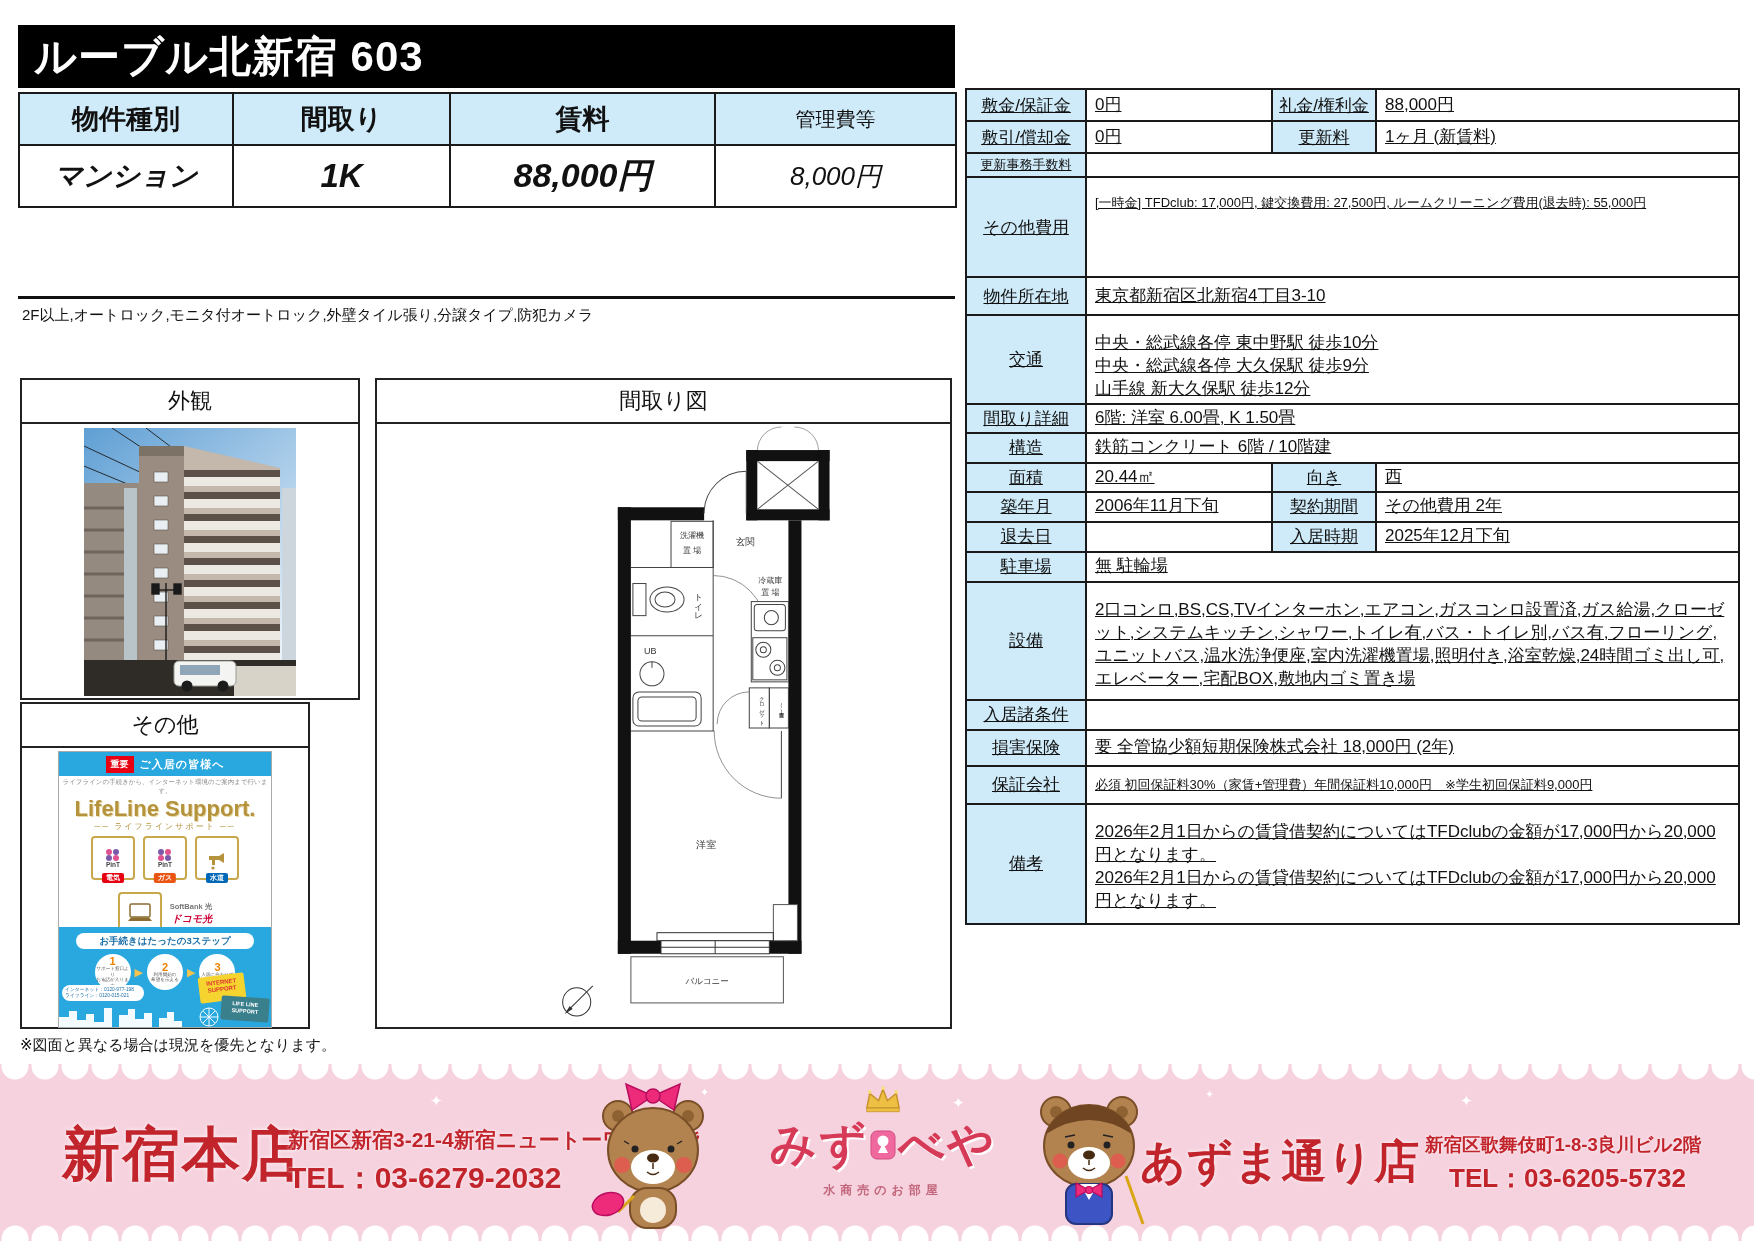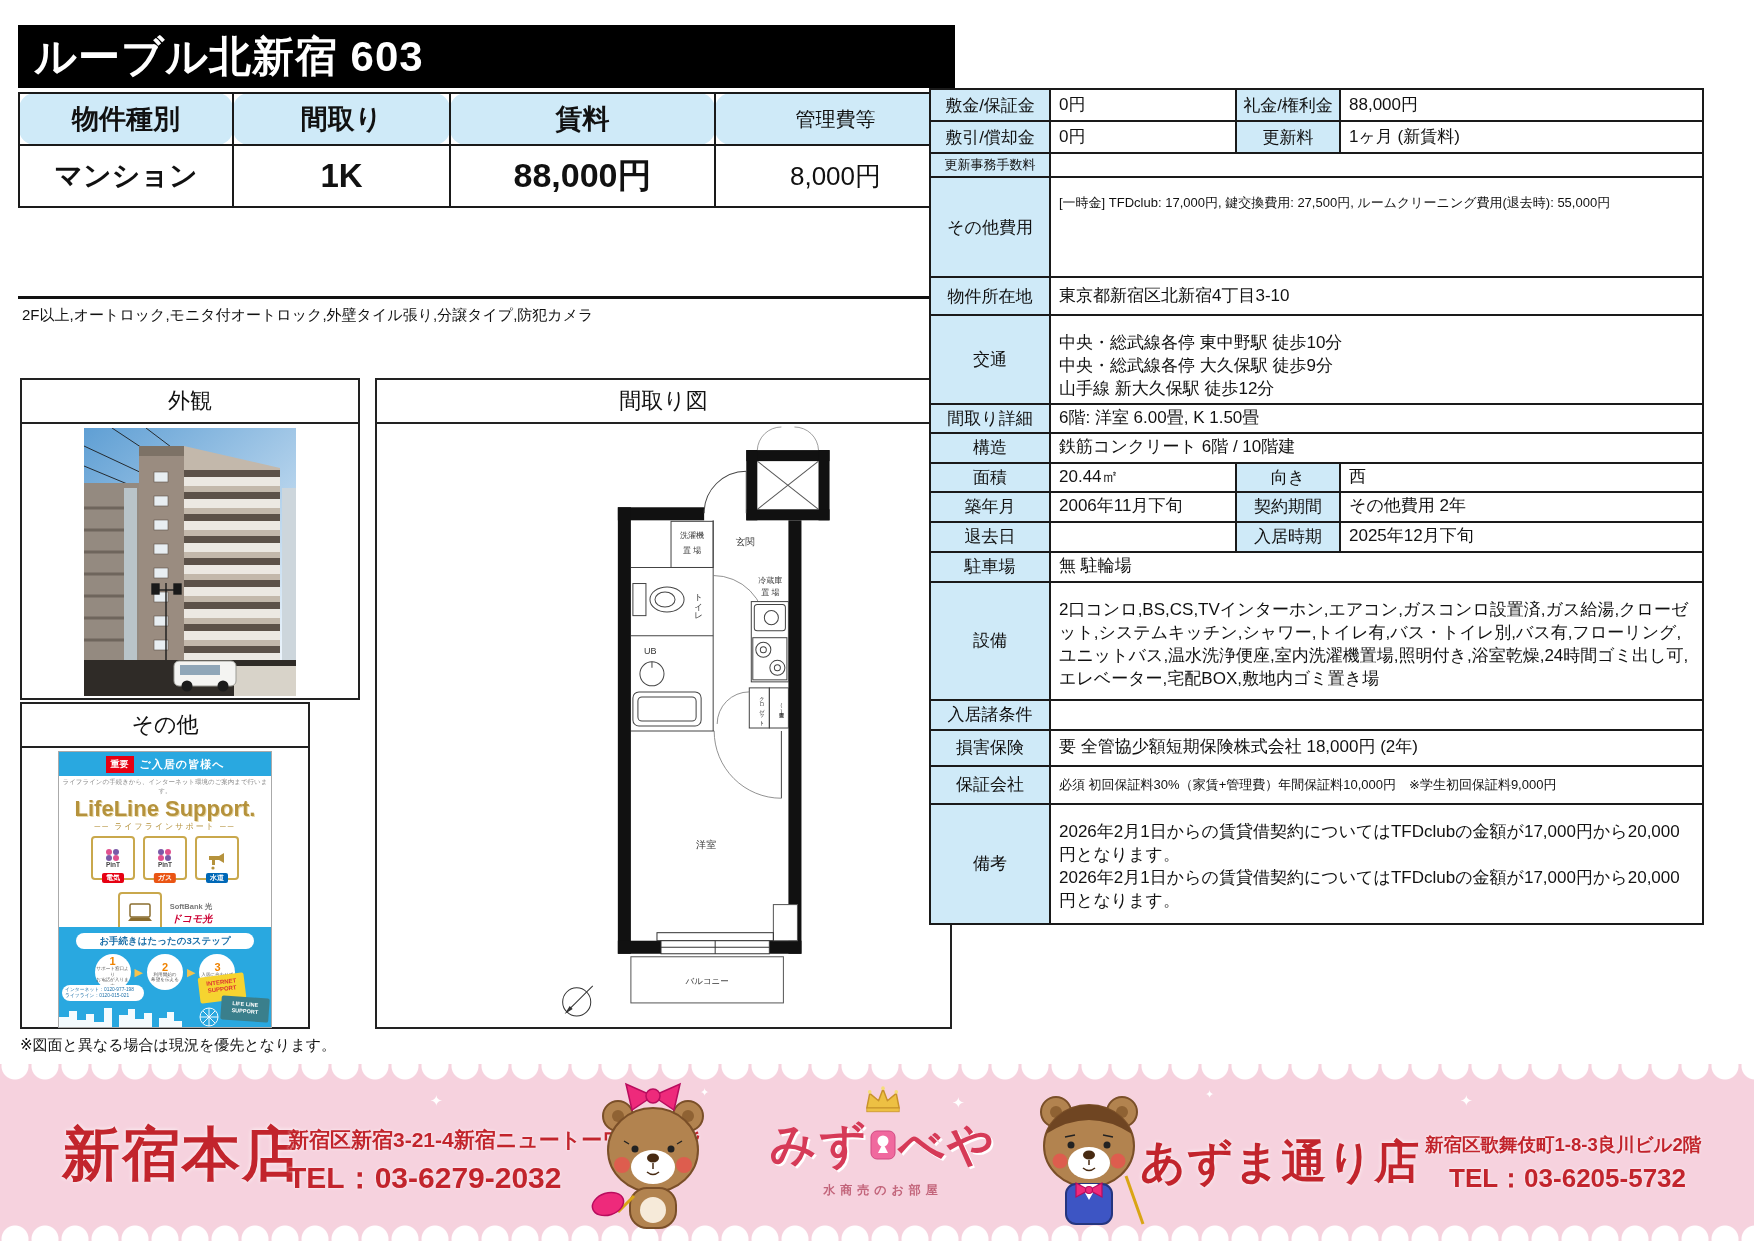--- a/index.html
+++ b/index.html
@@ -6,43 +6,43 @@
   body{font-family:"Liberation Sans","DejaVu Sans",sans-serif;color:#111;}
   .sheet{position:relative;width:1754px;height:1241px;background:#fff;overflow:hidden;}
 
   
   .titlebar{position:absolute;left:18px;top:25px;width:937px;height:63px;background:#000;color:#fff;
     font-size:42px;font-weight:bold;line-height:63px;padding-left:16px;box-sizing:border-box;letter-spacing:1px;}
 
   
   .summary{position:absolute;left:18px;top:92px;width:937px;border-collapse:collapse;table-layout:fixed;text-align:center;}
   .summary td{border:2px solid #1a1a1a;background:#fff;overflow:hidden;}
-  .summary tr.hd td{background:#cfeaf8;height:48px;font-size:27px;font-weight:bold;border-radius:16px;}
+  .summary tr.hd td{background:#cfeaf8;height:48px;font-size:27px;font-weight:bold;}
   .summary tr.hd td.h-small{font-size:20px;font-weight:normal;}
-  .summary tr.vl td{height:58px;}
+  .summary tr.vl td{height:58px;font-style:italic;}
   .v-mansion{font-size:28px;font-weight:bold;}
   .v-madori{font-size:33px;font-weight:bold;}
   .v-chinryo{font-size:34px;font-weight:bold;}
   .v-kanri{font-size:26px;}
 
   .rule{position:absolute;left:18px;top:296px;width:937px;height:3px;background:#111;}
   .features{position:absolute;left:22px;top:306px;width:930px;font-size:15px;}
 
   
   .panel{position:absolute;border:2px solid #222;background:#fff;box-sizing:border-box;}
   .ptitle{height:42px;line-height:42px;text-align:center;font-size:22px;border-bottom:2px solid #222;}
   #photoPanel{left:20px;top:378px;width:340px;height:322px;}
   #otherPanel{left:20px;top:702px;width:290px;height:327px;}
   #planPanel{left:375px;top:378px;width:577px;height:651px;}
   .photo-svg{display:block;margin:4px auto 0;}
   .plan-svg{display:block;margin:1px auto 0;}
   .note{position:absolute;left:20px;top:1036px;font-size:15px;}
 
   
-  .details{position:absolute;left:929px;top:88px;width:773px;border-collapse:collapse;table-layout:fixed;font-size:17px;}
+  .details{position:absolute;left:965px;top:88px;width:773px;border-collapse:collapse;table-layout:fixed;font-size:17px;text-decoration:underline;}
   .details td{border:2px solid #1a1a1a;background:#fff;padding:2px 8px;overflow:hidden;vertical-align:middle;box-sizing:border-box;}
   .details td.lbl{background:#cfeaf8;text-align:center;padding:2px 2px;}
   .details td.sm{font-size:13px;}
   .details td.top{vertical-align:top;padding-top:16px;}
   .details td.val{white-space:pre-line;text-align:left;line-height:1.35;}
 
   
   .flyer{position:relative;width:212px;height:275px;margin:3px auto 0;border:1px solid #aaa;background:#fff;overflow:hidden;}
   .fl-head{height:24px;background:#29a8e0;display:flex;align-items:center;justify-content:center;gap:6px;}
   .fl-imp{background:#e60012;color:#fff;font-size:9px;font-weight:bold;padding:2px 5px;}

